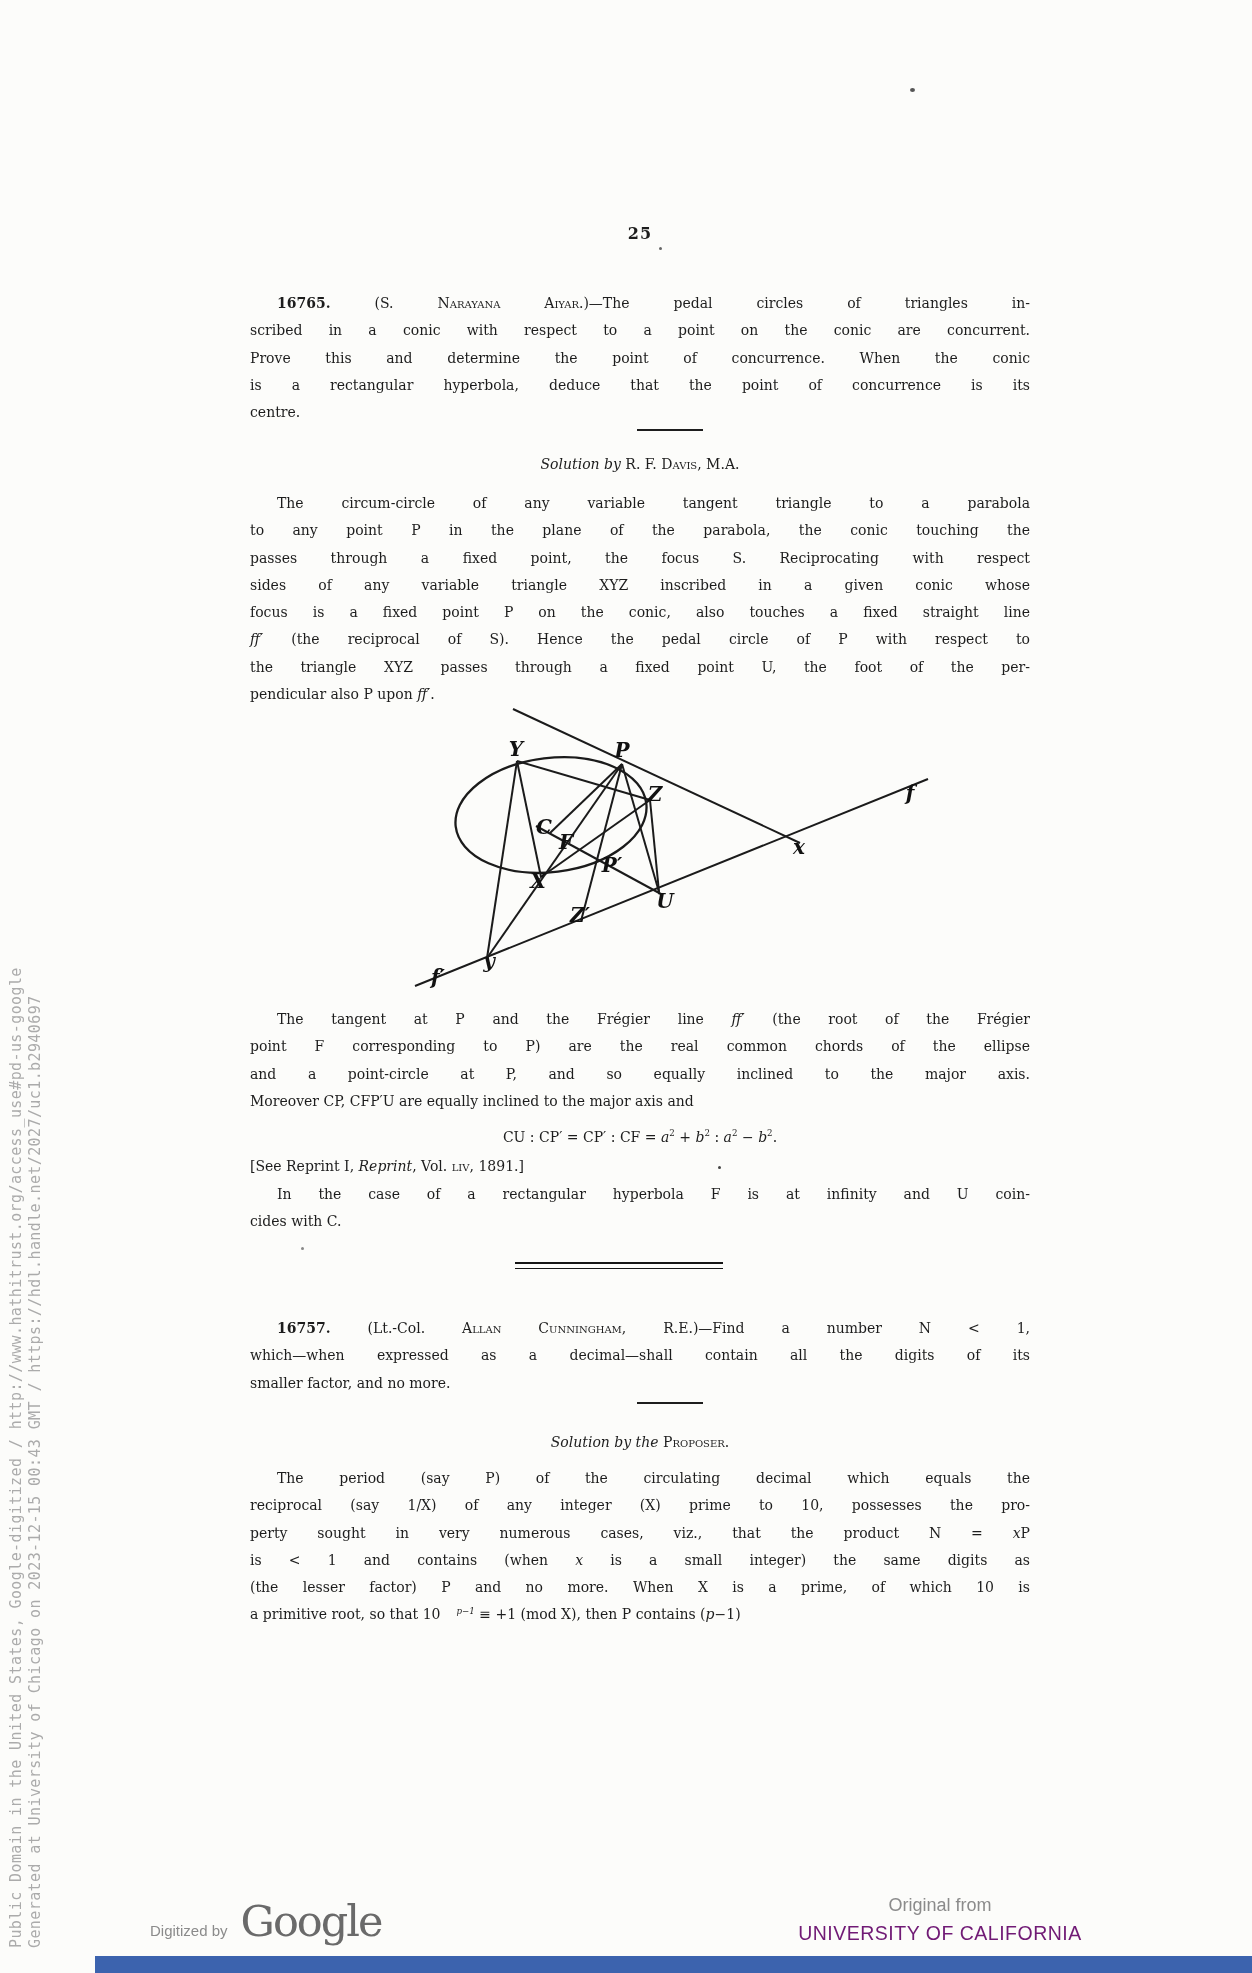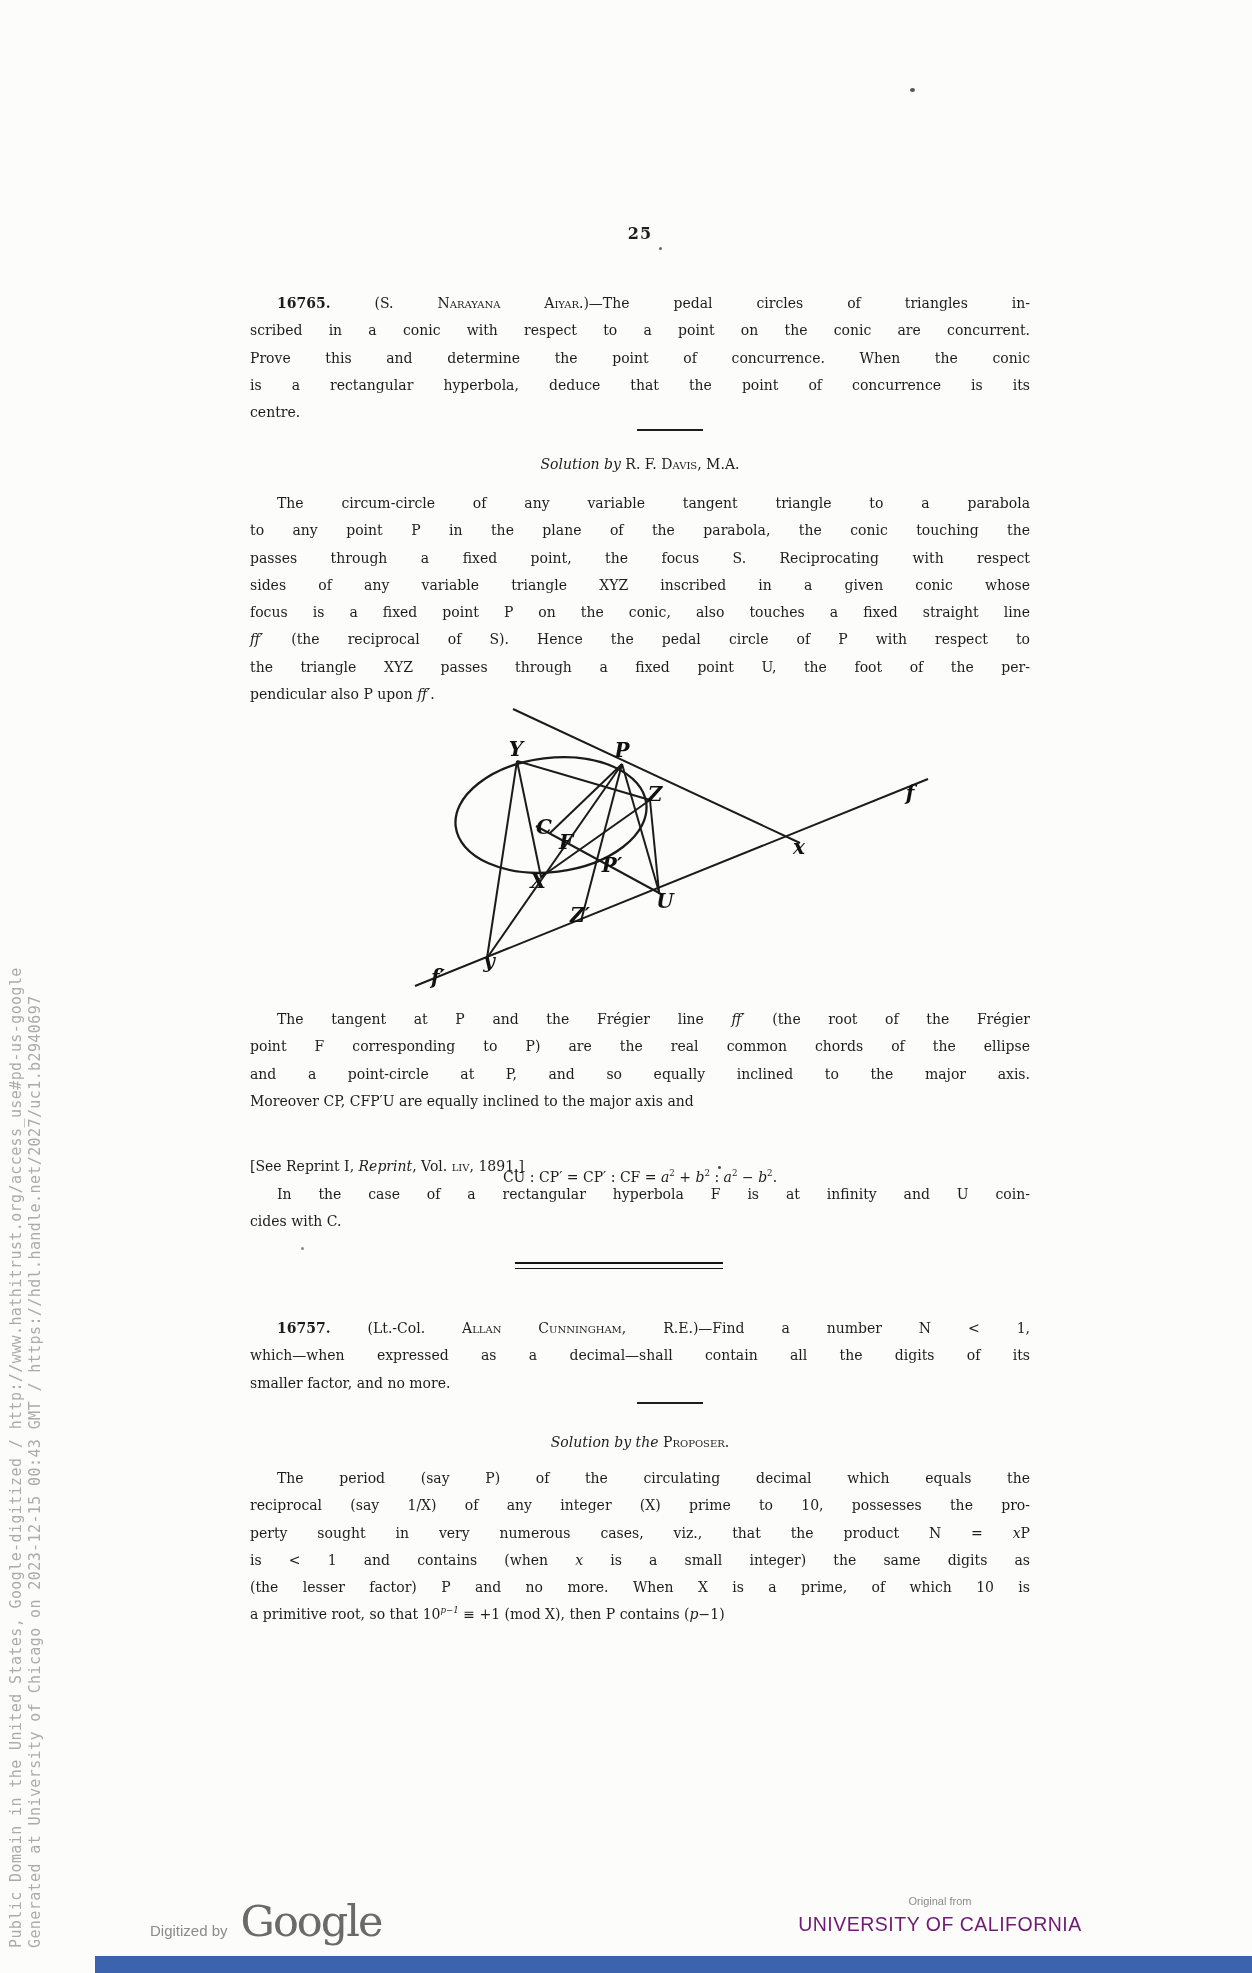--- a/index.html
+++ b/index.html
@@ -9,28 +9,28 @@
   .block{position:absolute;left:250px;width:780px;font-size:14px;line-height:27.3px;}
   .tline{text-align:justify;text-align-last:justify;white-space:normal;}
   .tline.lastline{text-align-last:left;}
   .tline.indent{text-indent:27px;}
   .center .tline{text-align:center;text-align-last:center;}
   .s-n{}
   .s-b{font-weight:bold;}
   .s-i{font-style:italic;}
   .s-sc{font-variant:small-caps;}
   .s-sup{vertical-align:super;font-size:0.62em;line-height:0;}
-  .s-supi{vertical-align:super;font-size:0.62em;line-height:0;font-style:italic;}
+  .s-supi{vertical-align:super;font-size:0.62em;line-height:0;font-style:italic;margin-left:16px;}
   #page-num{position:absolute;left:250px;width:780px;top:224px;text-align:center;
             font-size:16px;font-weight:bold;letter-spacing:1px;}
   #para1{top:290px;}
   #heading1{top:451px;}
   #para2{top:490px;}
   #para3{top:1006px;}
-  #formula{top:1124px;margin-top:40px;}
+  #formula{top:1124px;}
   #bracket{top:1153px;}
   #para4{top:1181px;}
   #para5{top:1315px;}
   #heading2{top:1429px;}
   #para6{top:1465px;}
   
   .rule{position:absolute;border-top:2.2px solid #1d1d1d;height:0;}
   #rule1{left:637px;top:429px;width:66px;}
   #rule2{left:637px;top:1402px;width:66px;}
   #double-rule{position:absolute;left:515px;top:1262px;width:208px;height:4px;
@@ -47,21 +47,21 @@
                 font-size:15px;letter-spacing:.4px;color:#ababab;}
   #sidebar-line1{left:26px;top:1948px;}
   #sidebar-line2{left:7px;top:1948px;}
   
   #footer-left{position:absolute;left:150px;top:1896px;display:flex;align-items:baseline;}
   #digitized-by{font-family:"Liberation Sans",sans-serif;font-size:15px;color:#8b8b8b;}
   #google-logo{font-family:"DejaVu Serif",serif;font-size:43px;color:#6a6a6a;
                margin-left:13px;letter-spacing:-2px;}
   #footer-right{position:absolute;left:775px;top:1895px;width:330px;text-align:center;
                 font-family:"Liberation Sans",sans-serif;color:#8b8b8b;}
-  #original-from{font-size:11px;margin-bottom:6px;}
+  #original-from{font-size:18px;margin-bottom:6px;}
   #institution{font-size:19.5px;letter-spacing:.5px;color:#701a75;}
   
   #scan-bar{position:absolute;left:95px;right:0;bottom:0;height:17px;background:#3c63ae;}
   .speck{position:absolute;background:#555;border-radius:50%;}
   #speck1{left:910px;top:88px;width:5px;height:4px;}
   #speck2{left:659px;top:247px;width:3px;height:3px;background:#666;}
   #speck3{left:718px;top:1166px;width:3px;height:3px;background:#444;}
   #speck4{left:301px;top:1247px;width:3px;height:3px;background:#888;}
 </style>
 </head>

